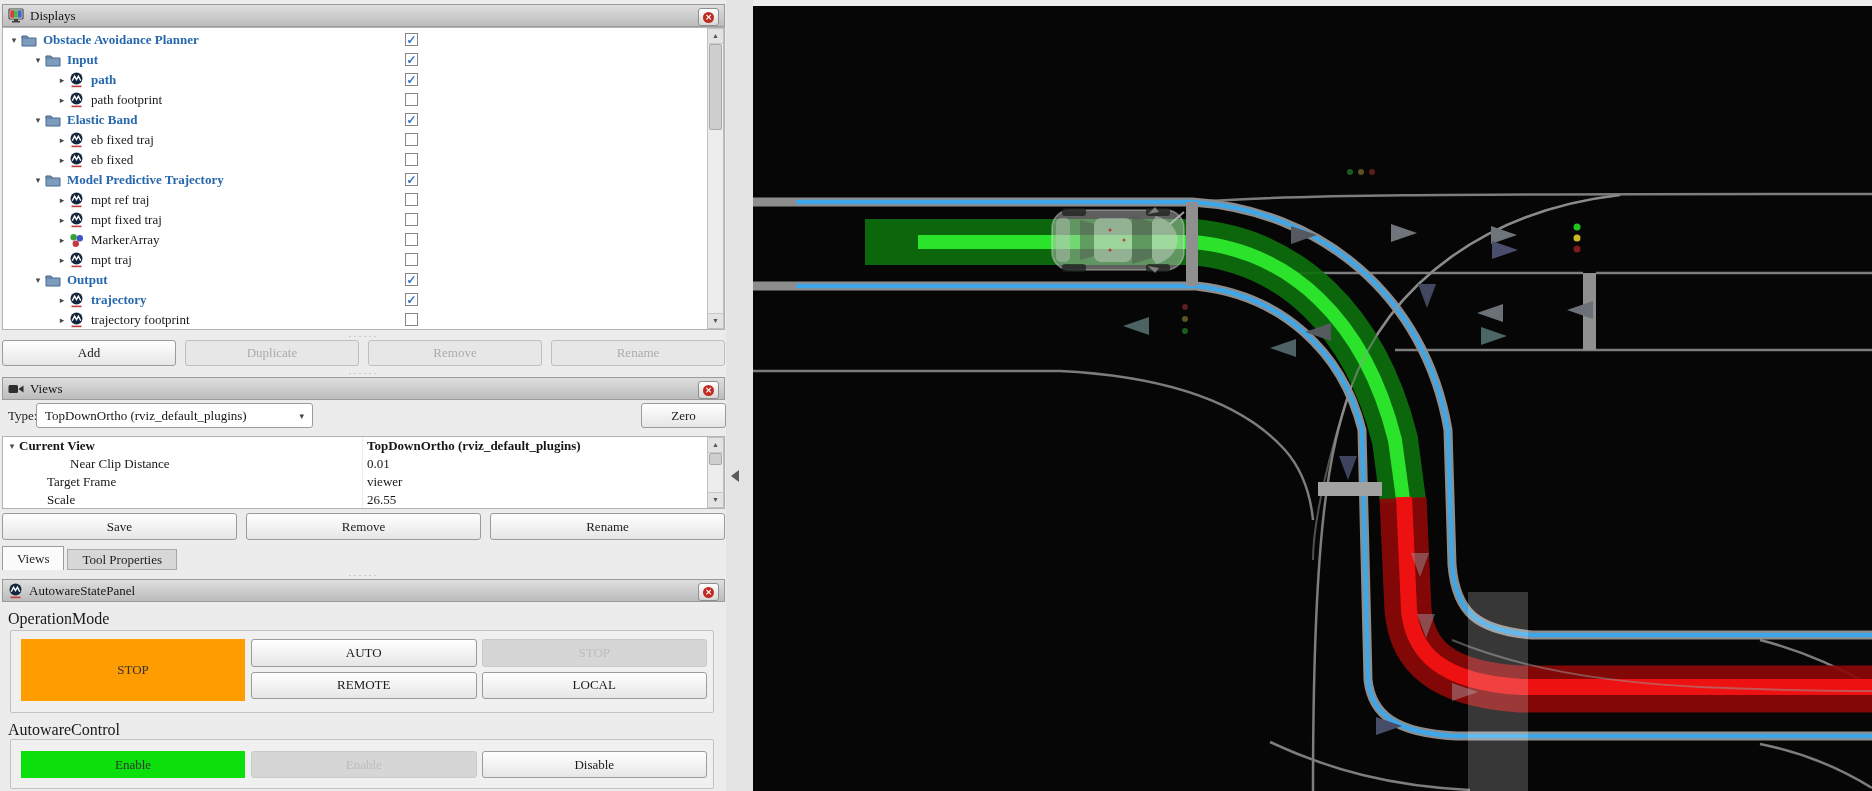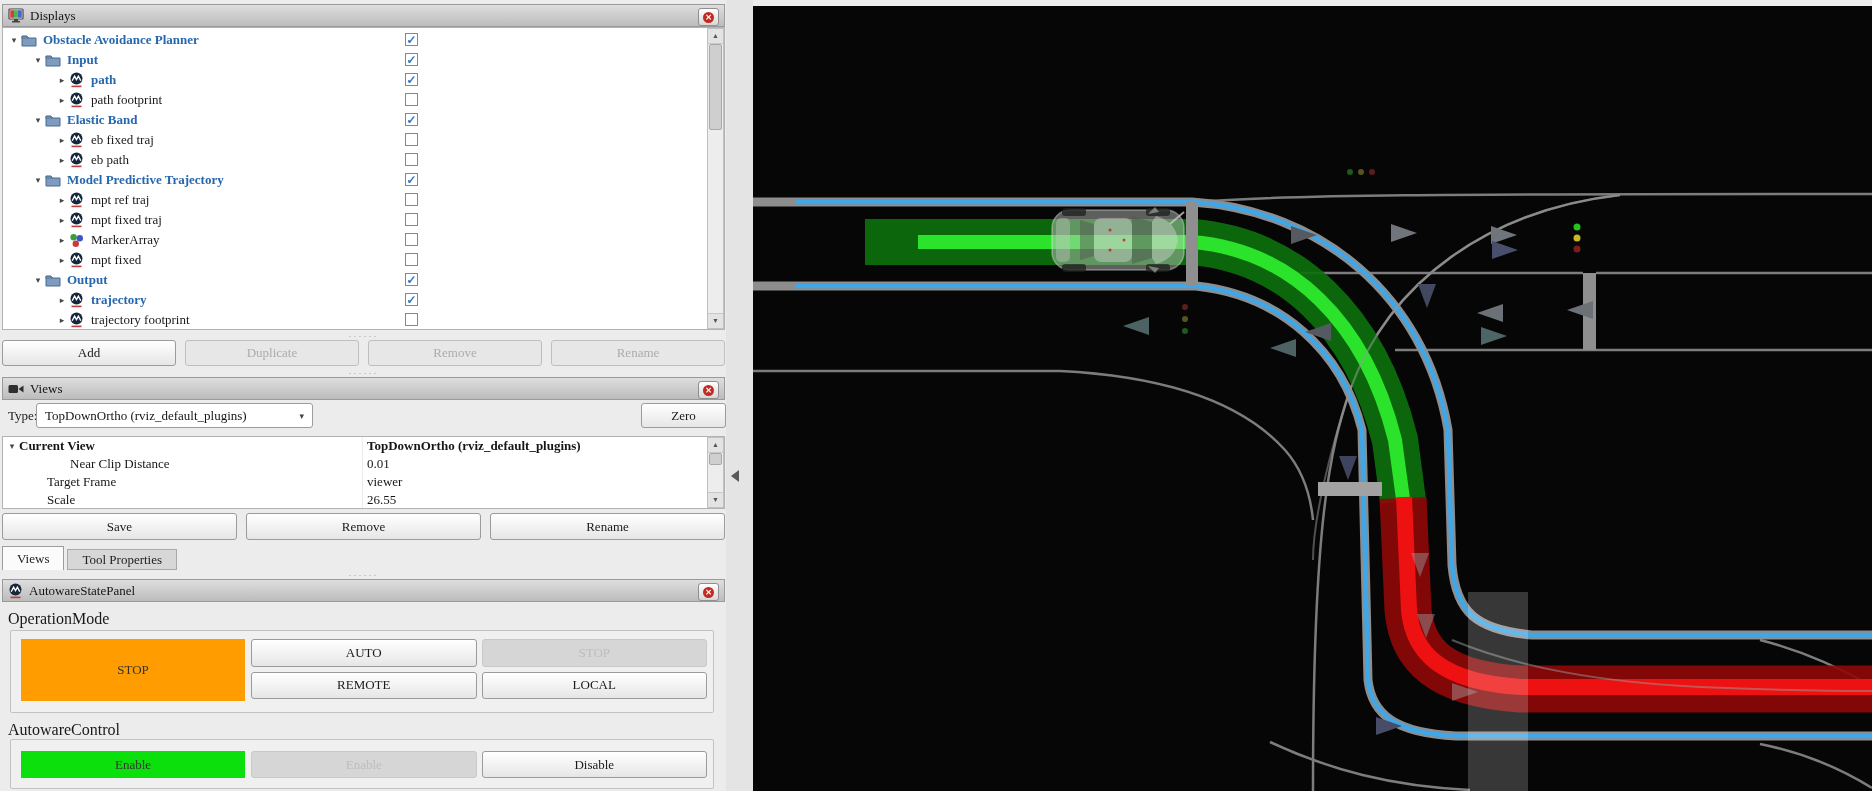--- a/index.html
+++ b/index.html
@@ -137,21 +137,21 @@
       </div>
       <div class="trow">
         <div class="twisty" style="margin-left: 52px;">▸</div>
         <div class="ticon">
           <svg width="15" height="16" viewBox="0 0 15 16">
             <circle cx="7.5" cy="6.5" r="6" fill="#14273c"></circle>
             <path d="M3.2,8.8 L5.6,4.2 L7.5,7.6 L9.4,4.2 L11.8,8.8" fill="none" stroke="#fff" stroke-width="1.4"></path>
             <rect x="2.5" y="13.6" width="10" height="1.6" fill="#c03a3a"></rect>
           </svg>
         </div>
-        <div class="tlabel">eb path</div>
+        <div class="tlabel">eb fixed</div>
         <div class="cbox"></div>
       </div>
       <div class="trow">
         <div class="twisty" style="margin-left: 28px;">▾</div>
         <div class="ticon">
           <svg width="16" height="13" viewBox="0 0 16 13">
             <path d="M1,2.2 L6,2.2 L7.4,4 L15,4 L15,12 L1,12 Z" fill="#7d9cbe" stroke="#4a6a8f" stroke-width="1"></path>
             <path d="M1,2.2 L6,2.2 L7.4,4 L1,4 Z" fill="#93b1d1" stroke="#4a6a8f" stroke-width="1"></path>
           </svg>
         </div>
@@ -196,21 +196,21 @@
       </div>
       <div class="trow">
         <div class="twisty" style="margin-left: 52px;">▸</div>
         <div class="ticon">
           <svg width="15" height="16" viewBox="0 0 15 16">
             <circle cx="7.5" cy="6.5" r="6" fill="#14273c"></circle>
             <path d="M3.2,8.8 L5.6,4.2 L7.5,7.6 L9.4,4.2 L11.8,8.8" fill="none" stroke="#fff" stroke-width="1.4"></path>
             <rect x="2.5" y="13.6" width="10" height="1.6" fill="#c03a3a"></rect>
           </svg>
         </div>
-        <div class="tlabel">mpt fixed</div>
+        <div class="tlabel">mpt traj</div>
         <div class="cbox"></div>
       </div>
       <div class="trow">
         <div class="twisty" style="margin-left: 28px;">▾</div>
         <div class="ticon">
           <svg width="16" height="13" viewBox="0 0 16 13">
             <path d="M1,2.2 L6,2.2 L7.4,4 L15,4 L15,12 L1,12 Z" fill="#7d9cbe" stroke="#4a6a8f" stroke-width="1"></path>
             <path d="M1,2.2 L6,2.2 L7.4,4 L1,4 Z" fill="#93b1d1" stroke="#4a6a8f" stroke-width="1"></path>
           </svg>
         </div>

